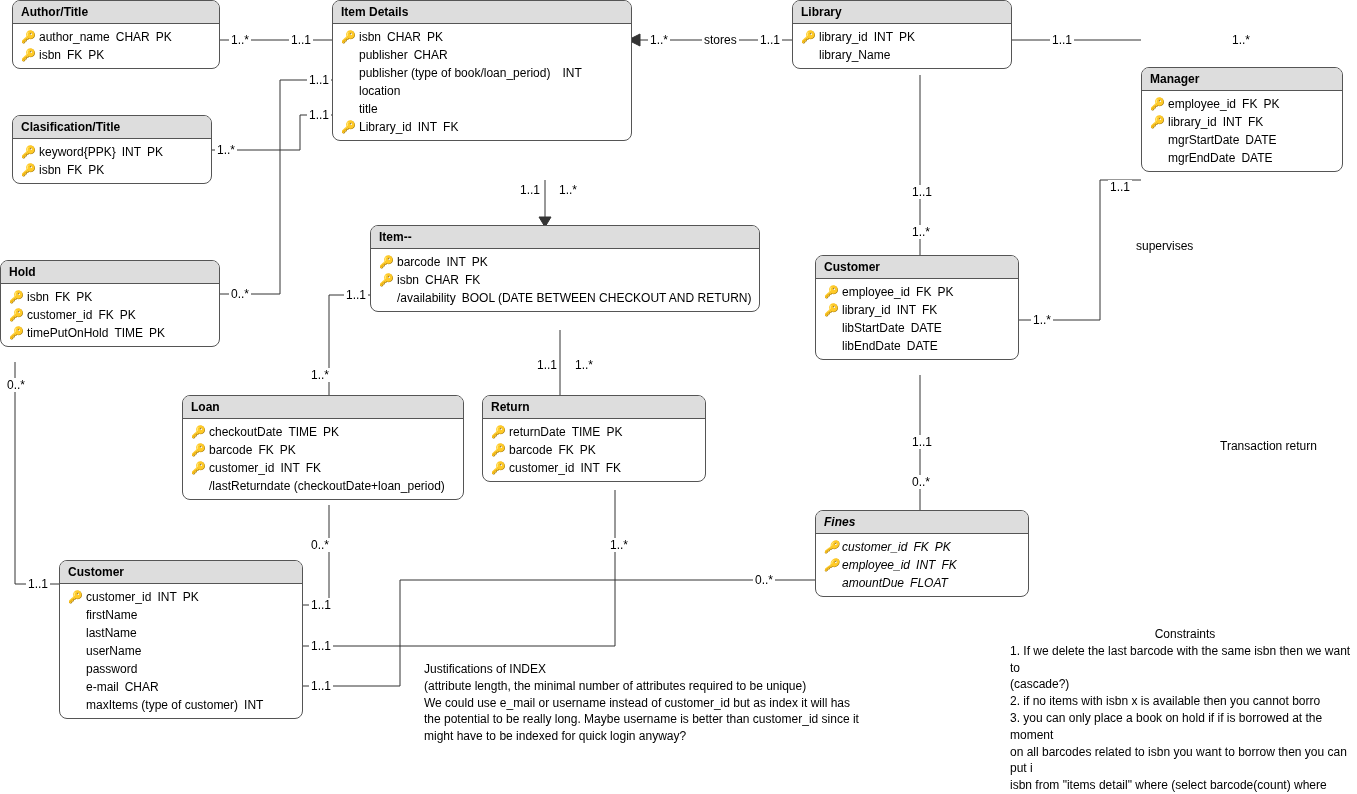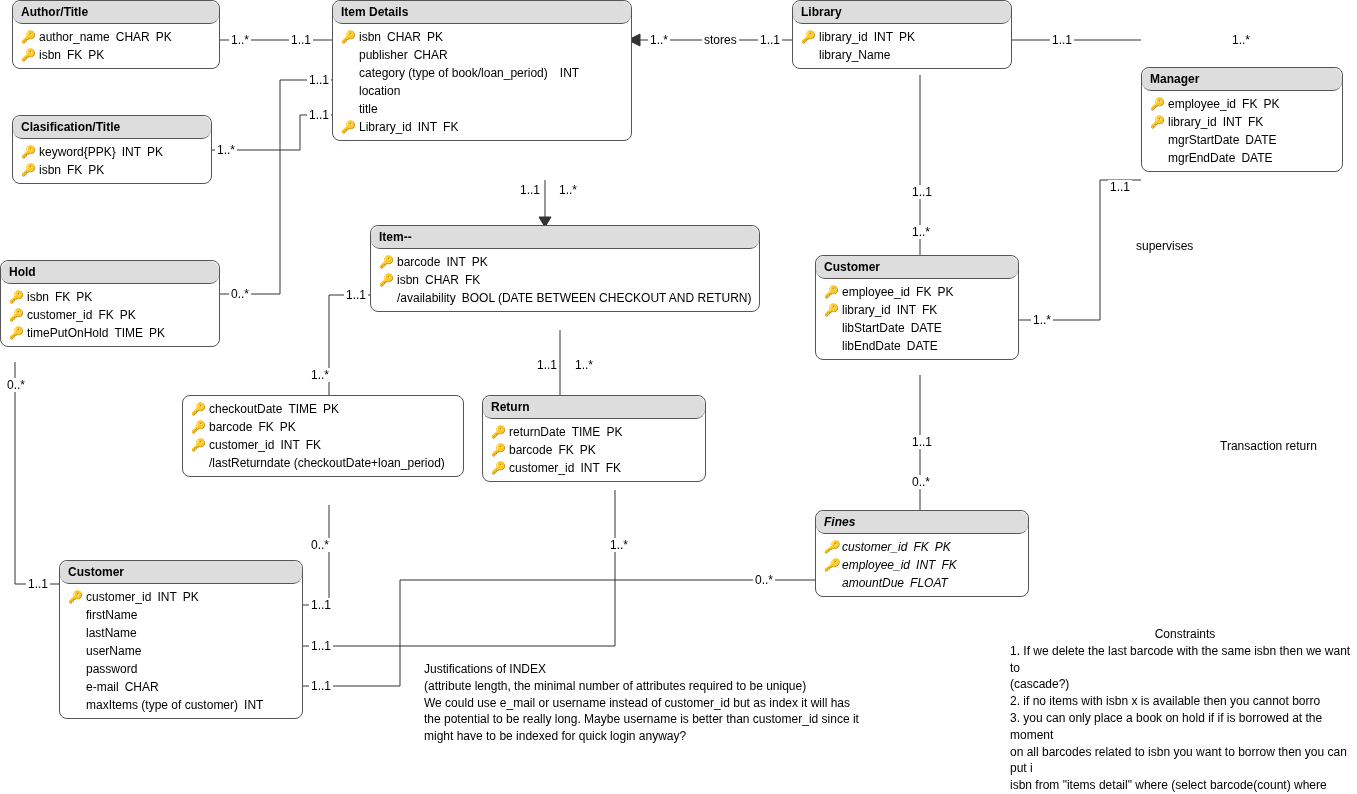--- a/index.html
+++ b/index.html
@@ -19,21 +19,20 @@
     border-radius: 8px;
     background: #fff;
     overflow: hidden;
   }
   .entity-header {
     background: #ddd;
     border-bottom: 1px solid #555;
     padding: 4px 8px;
     font-weight: bold;
     font-size: 12px;
-    border-radius: 9px;
   }
   .entity-body {
     padding: 4px 4px;
   }
   .attr {
     display: flex;
     align-items: center;
     padding: 2px 4px;
     font-size: 12px;
     white-space: nowrap;
@@ -184,21 +183,21 @@
         <span class="attr-constraint">PK</span>
       </div>
     <div class="attr">
         <span class="key-icon key-none">🔑</span>
         <span class="attr-name">publisher</span>
         <span class="attr-type">CHAR</span>
         <span class="attr-constraint"></span>
       </div>
     <div class="attr">
         <span class="key-icon key-none">🔑</span>
-        <span class="attr-name">category (type of book/loan_period)</span>
+        <span class="attr-name">publisher (type of book/loan_period)</span>
         <span class="attr-type"></span>
         <span class="attr-constraint">INT</span>
       </div>
     <div class="attr">
         <span class="key-icon key-none">🔑</span>
         <span class="attr-name">location</span>
       </div>
     <div class="attr">
         <span class="key-icon key-none">🔑</span>
         <span class="attr-name">title</span>
@@ -325,20 +324,21 @@
       </div>
     <div class="attr">
         <span class="key-icon key-none">🔑</span>
         <span class="attr-name">libEndDate</span>
         <span class="attr-type">DATE</span>
       </div>
   </div>
 </div>
 
 <div class="entity" style="left:182px;top:395px;width:280px;">
+  <div class="entity-header">Loan</div>
   <div class="entity-body">
     <div class="attr">
         <span class="key-icon key-gold">🔑</span>
         <span class="attr-name">checkoutDate</span>
         <span class="attr-type">TIME</span>
         <span class="attr-constraint">PK</span>
       </div>
     <div class="attr">
         <span class="key-icon key-gold">🔑</span>
         <span class="attr-name">barcode</span>

